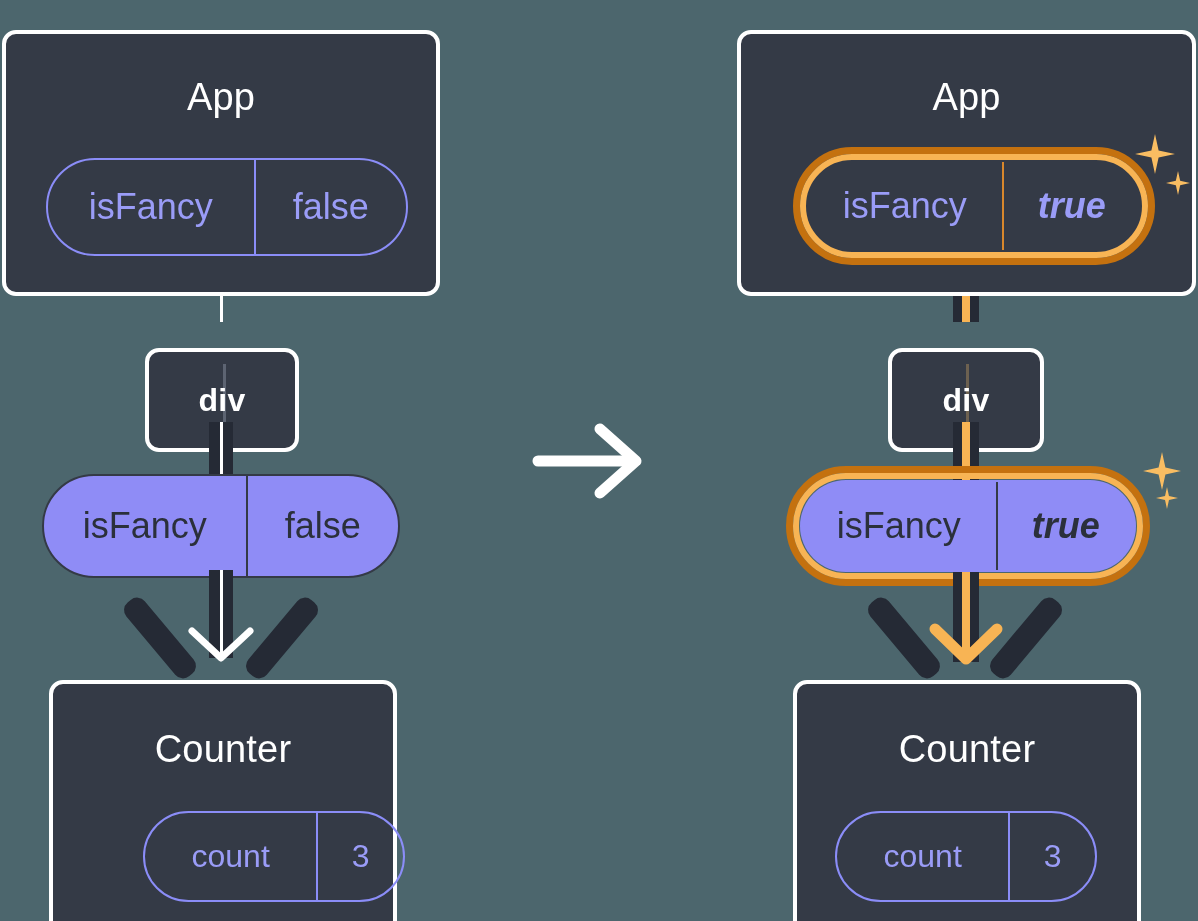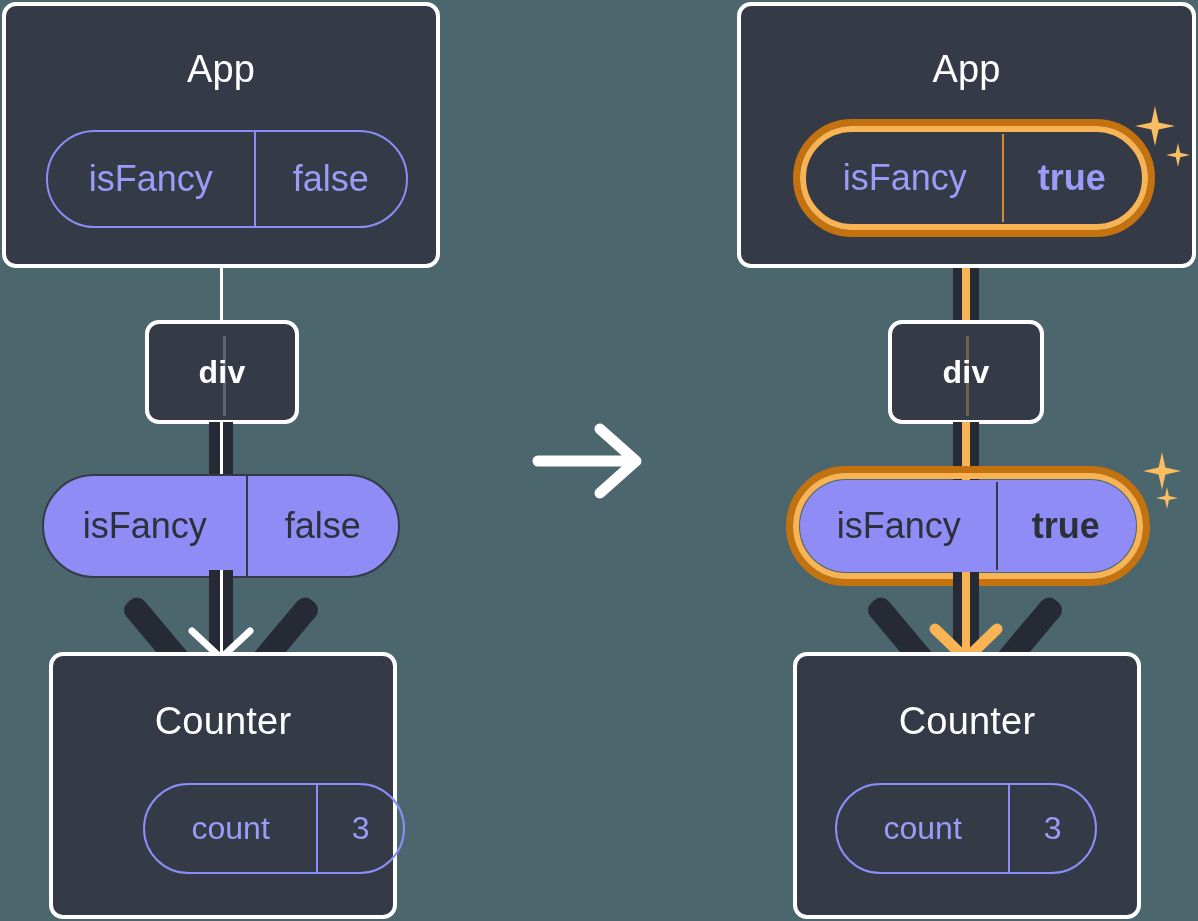--- a/index.html
+++ b/index.html
@@ -25,20 +25,21 @@
   
   .comp-box {
     position: absolute;
     background: #343a46;
     border: 4px solid #ffffff;
     border-radius: 14px;
     box-sizing: border-box;
     display: flex;
     flex-direction: column;
     align-items: center;
+    margin-top: 28px;
   }
   .comp-title {
     color: #ffffff;
     font-size: 38px;
     font-weight: 400;
     letter-spacing: 0.2px;
     line-height: 1;
     white-space: nowrap;
   }
   .comp-title.small {
@@ -85,21 +86,21 @@
     font-size: 36px;
     font-weight: 400;
   }
   .pill-solid .pill-value {
     border-left: 2px solid #343a46;
   }
   .pill.small .pill-name,
   .pill.small .pill-value {
     font-size: 32px;
   }
-  .bold-value .pill-value { font-weight: 700; }
+  .bold-value .pill-value { font-weight: 700; font-style: italic; }
 
   
   .ring-outer {
     position: absolute;
     border-radius: 999px;
     border: 7px solid #c4710f;
     box-sizing: border-box;
   }
   .ring-inner {
     position: absolute;

